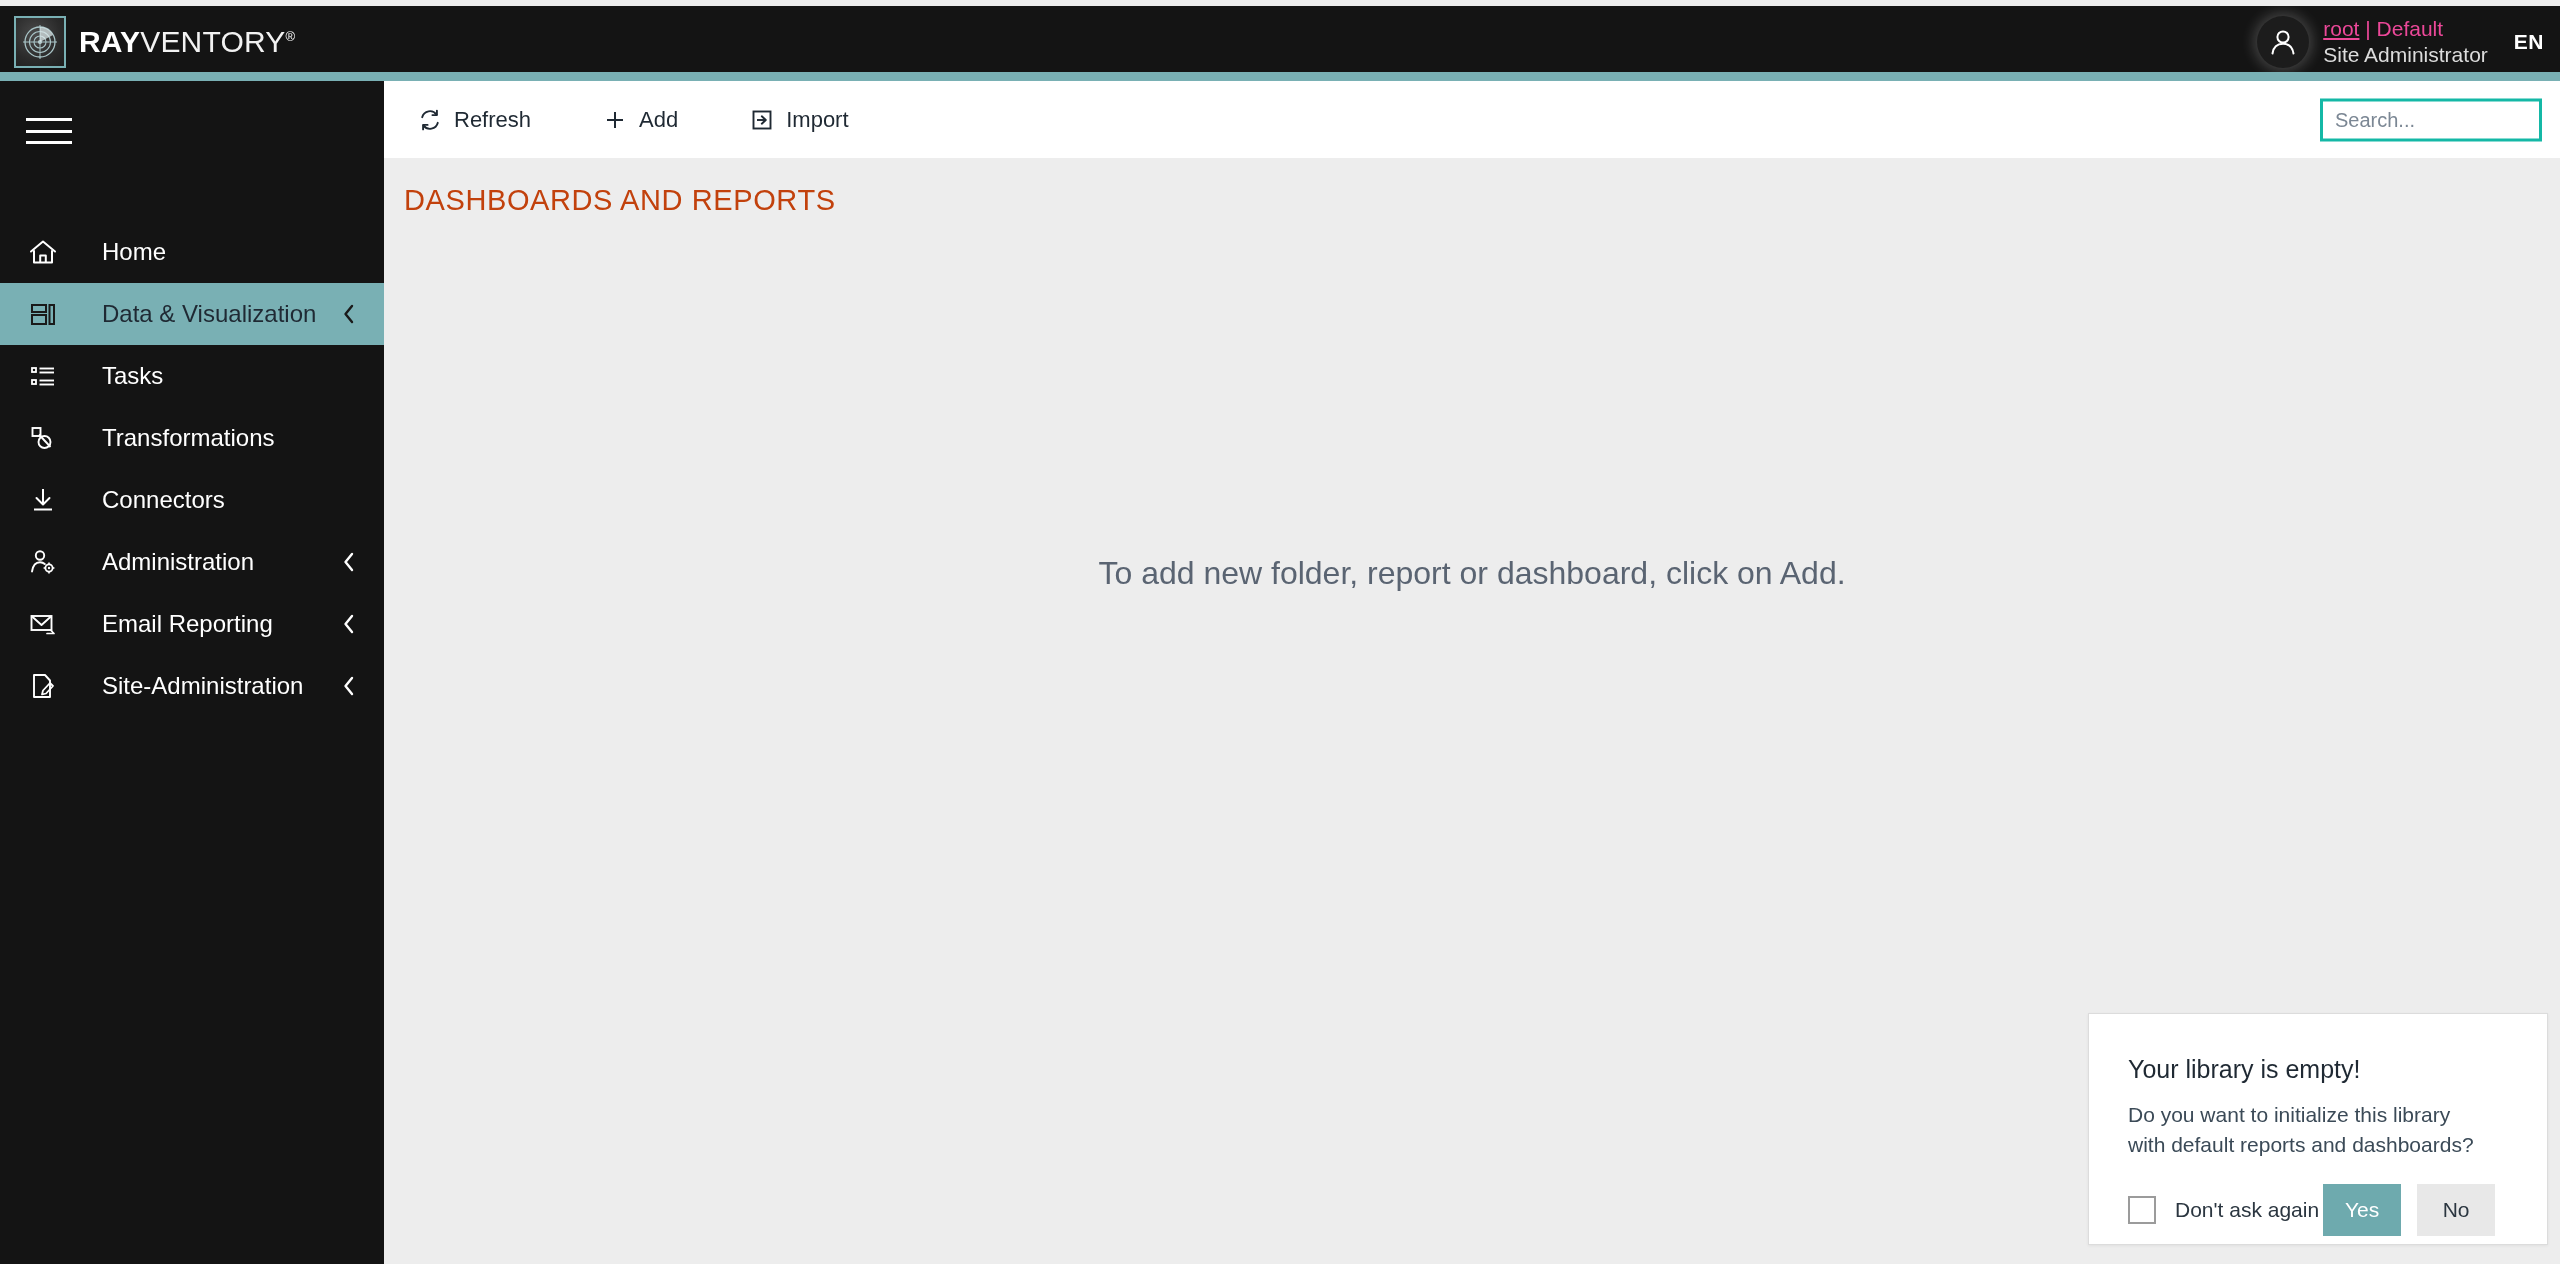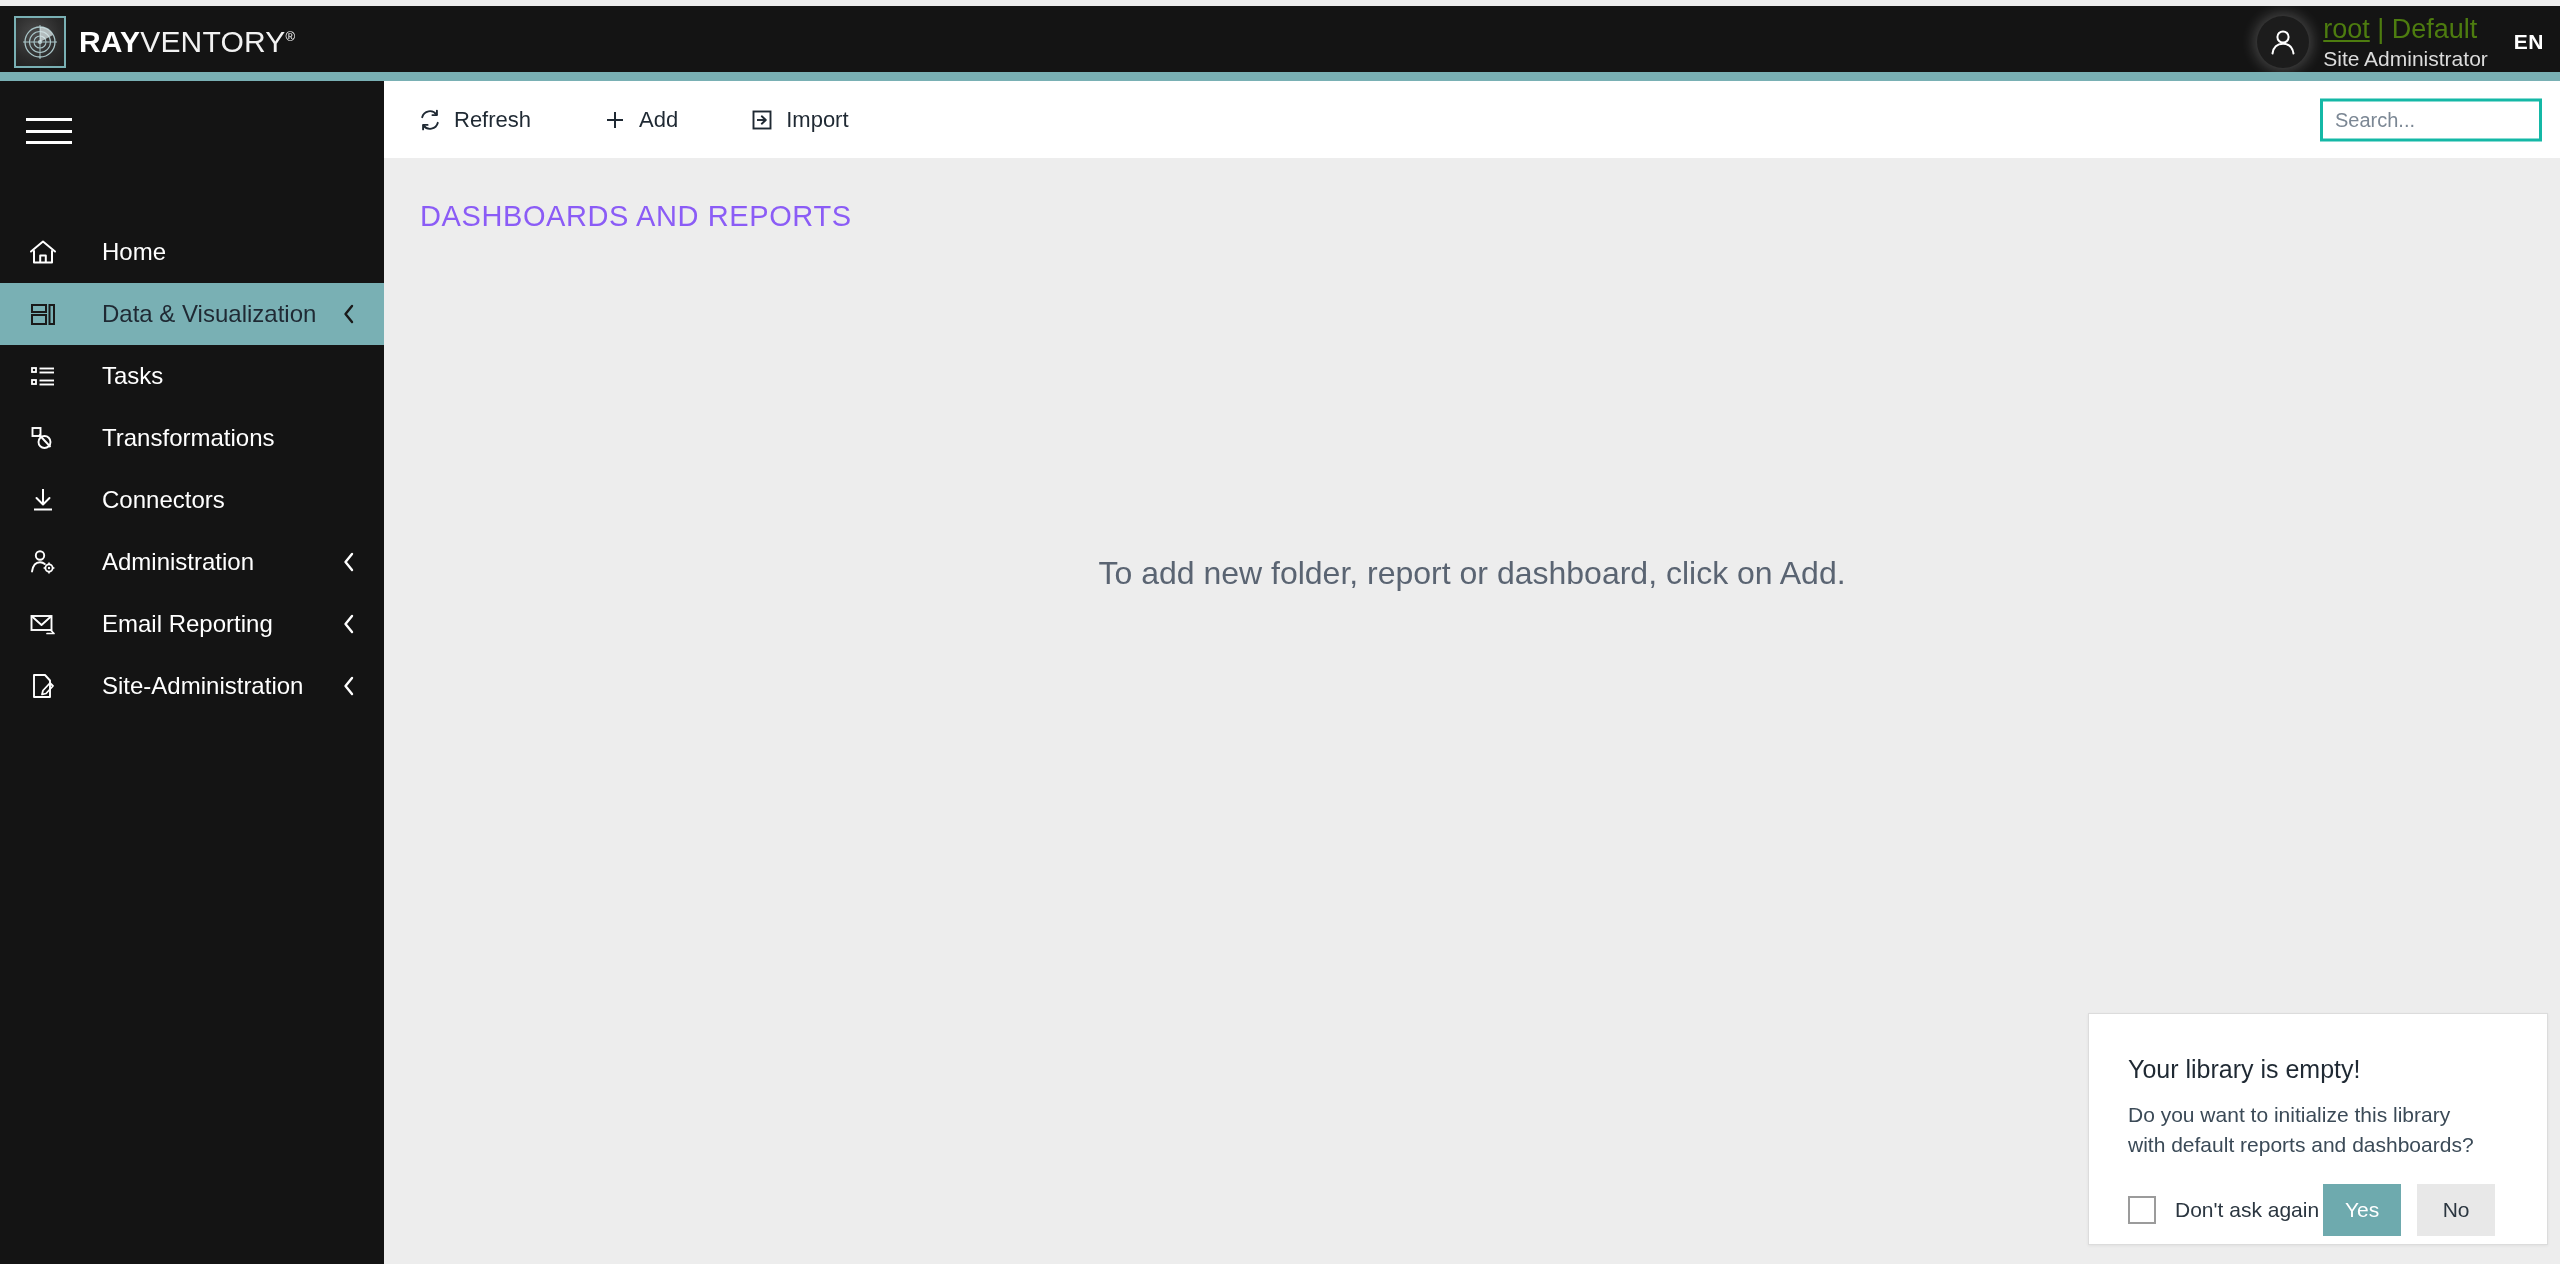--- a/index.html
+++ b/index.html
@@ -37,21 +37,21 @@
     display: flex; align-items: center; padding-right: 16px;
   }
   .avatar {
     width: 52px; height: 52px; border-radius: 50%;
     background: #1c1c1c;
     box-shadow: 0 0 14px 3px rgba(255,255,255,0.22);
     display: flex; align-items: center; justify-content: center;
     margin-right: 14px;
   }
   .user-lines { line-height: 1.22; margin-right: 26px; }
-  .user-line1 { font-size: 27px; color: #4d7c0f; white-space: nowrap; }
+  .user-line1 { font-size: 21px; color: #ec4899; white-space: nowrap; }
   .user-line1 .uname { text-decoration: underline; }
   .user-line2 { font-size: 21px; color: #dcdcdc; white-space: nowrap; }
   .lang {
     font-size: 21px; font-weight: bold; color: #ffffff; letter-spacing: 0.5px;
   }
 
   
   .accent-strip {
     position: absolute; left: 0; top: 72px; width: 2560px; height: 9px;
     background: #79b0b4;
@@ -122,24 +122,24 @@
     display: flex; align-items: center;
   }
   .search-wrap input {
     flex: 1; border: 0; outline: none; background: transparent;
     font-family: "Liberation Sans", sans-serif;
     font-size: 20px; color: #3b4a57; padding-left: 12px;
   }
   .search-wrap input::placeholder { color: #7b8794; }
 
   .page-title {
-    margin: 16px; padding: 0;
+    margin: 0; padding: 0;
     position: absolute; left: 20px; top: 103px;
     font-size: 29px; font-weight: normal; letter-spacing: 0.6px;
-    color: #8b5cf6;
+    color: #c2410c;
   }
 
   .empty-msg {
     position: absolute; left: 0; top: 0; width: 2176px; height: 1015px;
     display: flex; align-items: center; justify-content: center;
     pointer-events: none;
   }
   .empty-msg span {
     font-size: 32px; color: #5a6472; font-weight: 300;
     transform: translateY(-15px);

